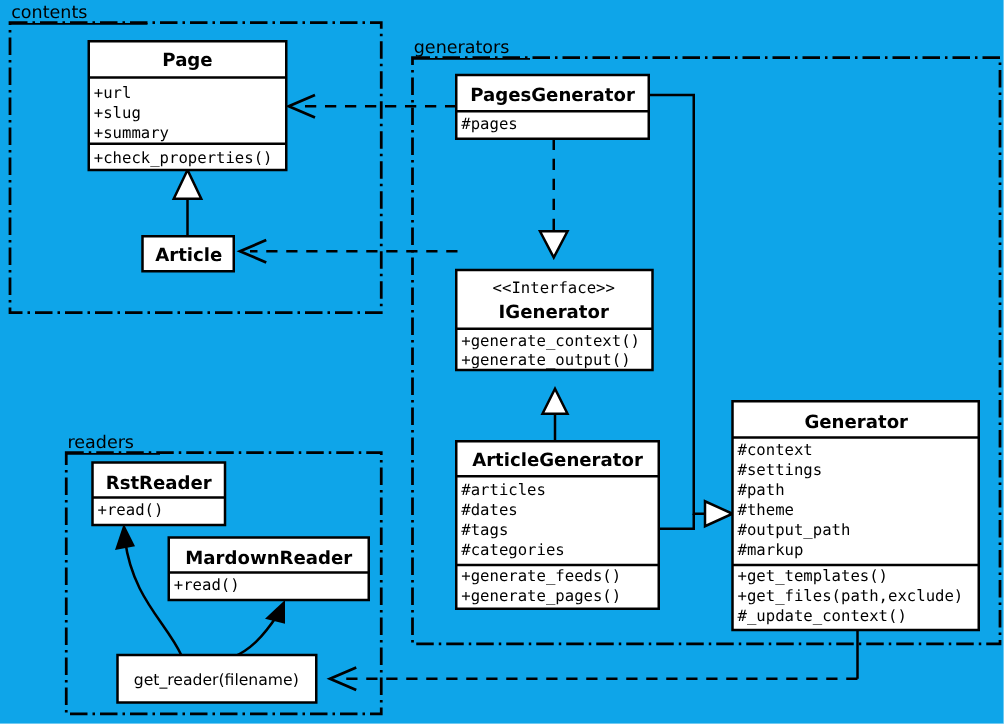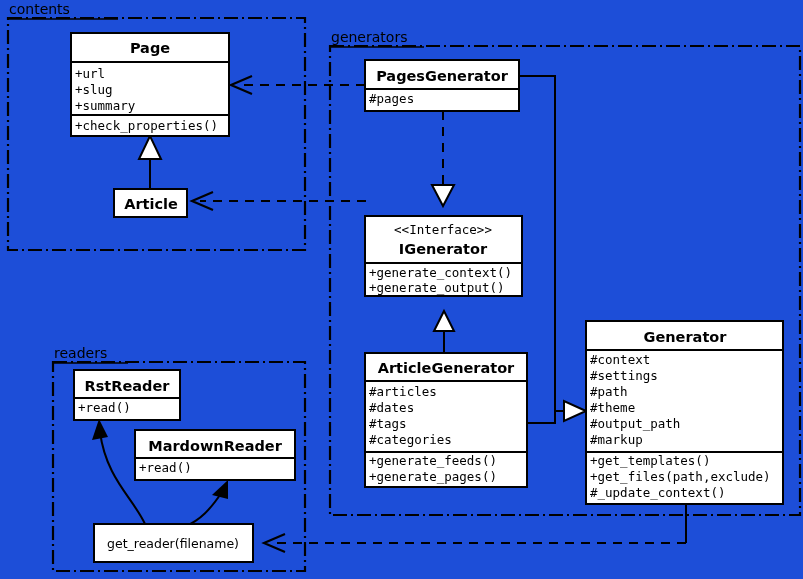--- a/index.html
+++ b/index.html
@@ -4,21 +4,21 @@
 <style>
   html, body {
     margin: 0;
     padding: 0;
     background: #ffffff;
   }
   #diagram-root {
     position: relative;
     width: 803px;
     height: 579px;
-    background: #1d4ed8;
+    background: #0ea5e9;
     font-family: "DejaVu Sans", sans-serif;
     overflow: hidden;
   }
   svg { display: block; }
   .pkg-label {
     font-family: "DejaVu Sans", sans-serif;
     font-size: 14px;
     fill: #000000;
   }
   .cls-name {

